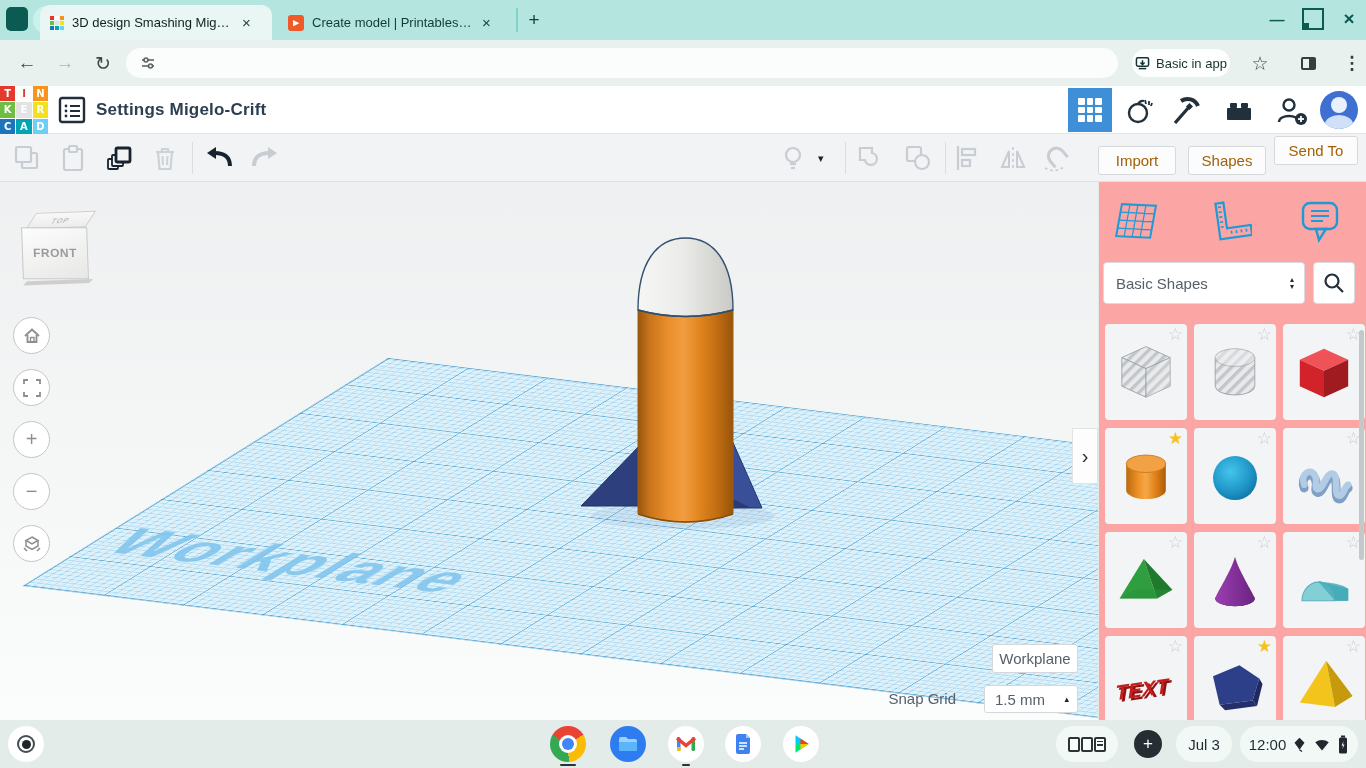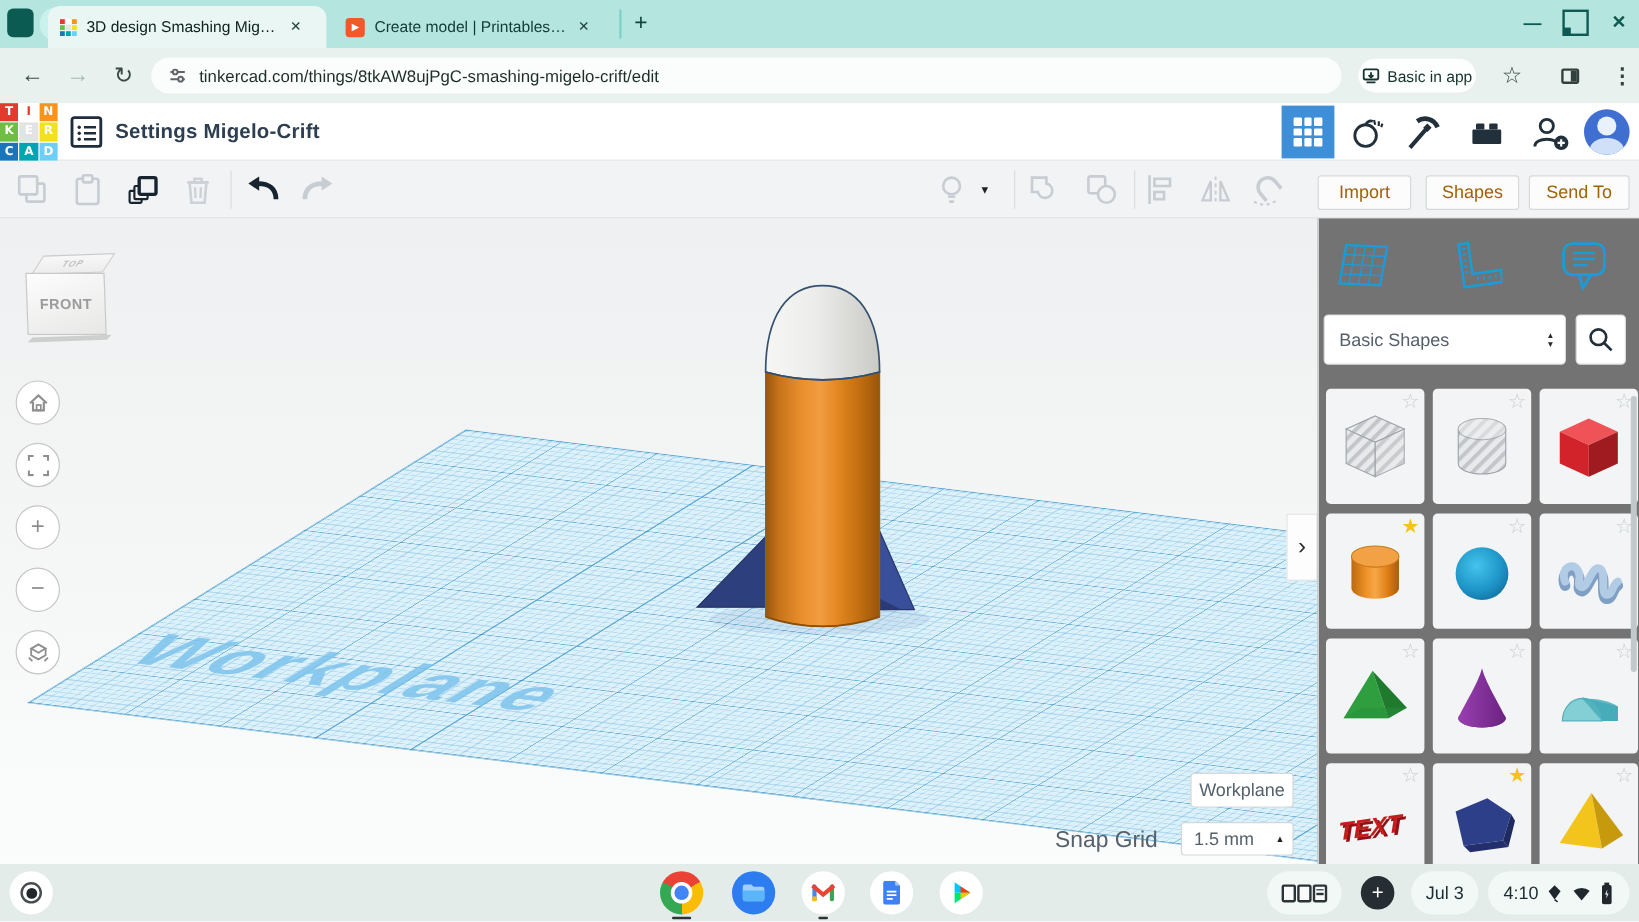--- a/index.html
+++ b/index.html
@@ -83,28 +83,28 @@
   .watermark { position:absolute; left:20px; top:300px; font-size:64px; font-weight:bold; color:rgba(125,195,235,0.85); letter-spacing:2px; }
   .rocket { position:absolute; left:555px; top:36px; }
 
   .viewcube { position:absolute; left:22px; top:30px; width:80px; height:80px; transform:rotate(-2deg); }
   .vc-top { position:absolute; left:10px; top:0; width:60px; height:16px; background:linear-gradient(#f8f8f8,#ececec); border:1px solid #cccccc; transform:skewX(-35deg); display:flex; align-items:center; justify-content:center; font-size:7px; color:#bdbdbd; letter-spacing:1px; font-weight:bold; }
   .vc-front { position:absolute; left:0px; top:15px; width:66px; height:52px; background:linear-gradient(160deg,#fdfdfd,#e7e7e6); border:1px solid #c9c9c9; display:flex; align-items:center; justify-content:center; font-size:12px; font-weight:bold; color:#9b9b9b; letter-spacing:.5px; transform:skewY(2deg); }
   .vc-shadow { position:absolute; left:2px; top:68px; width:66px; height:4px; background:#bfbfbf; transform:skewX(-45deg); opacity:.7; }
   .navbtn { position:absolute; left:13px; width:37px; height:37px; border-radius:50%; background:#fff; border:1px solid #c6c6c6; color:#8e8e8e; display:flex; align-items:center; justify-content:center; font-size:20px; }
 
   .vp-settings { position:absolute; left:992px; top:462px; width:86px; height:29px; background:#fff; border:1px solid #d4d8da; border-radius:3px; font-size:15px; color:#55616c; display:flex; align-items:center; justify-content:center; }
-  .snap-label { position:absolute; left:867px; top:508px; width:110px; text-align:center; font-size:19px; color:#55616c; }
+  .snap-label { position:absolute; left:846px; top:508px; width:110px; text-align:right; font-size:15px; color:#55616c; }
   .snap-dd { position:absolute; left:984px; top:503px; width:94px; height:28px; background:#fff; border:1px solid #d4d8da; border-radius:3px; font-size:15px; color:#55616c; display:flex; align-items:center; justify-content:space-between; padding:0 8px 0 10px; }
   .snap-dd .cu { font-size:9px; color:#222; }
 
   .collapse-tab { position:absolute; left:1072px; top:246px; width:26px; height:56px; background:#fdfdfd; border:1px solid #e2e3e4; display:flex; align-items:center; justify-content:center; font-size:20px; color:#2b2b2b; }
 
   
-  .shapes-panel { position:absolute; left:1098px; top:0; width:268px; height:538px; background:#737373; border-left:1px solid #e8e8e8; }
+  .shapes-panel { position:absolute; left:1098px; top:0; width:268px; height:538px; background:#fca5a5; border-left:1px solid #e8e8e8; }
   .pico { position:absolute; top:16px; width:46px; height:46px; }
   .cat-dd { position:absolute; left:4px; top:80px; width:202px; height:42px; border:1px solid #d9dcdf; border-radius:4px; background:#fff; display:flex; align-items:center; justify-content:space-between; padding:0 10px 0 12px; font-size:15px; color:#55606b; }
   .dd-carets { display:flex; flex-direction:column; line-height:7px; font-size:8px; color:#2a2a2a; }
   .search-btn { position:absolute; left:214px; top:80px; width:42px; height:42px; border:1px solid #d9dcdf; border-radius:4px; background:#fff; display:flex; align-items:center; justify-content:center; }
   .tile { position:absolute; width:82px; height:96px; background:#f2f4f5; border-radius:4px; }
   .tile svg { position:absolute; left:8px; top:16px; }
   .star { position:absolute; right:4px; top:0px; font-size:17px; color:#c9ced2; }
   .star.fav { color:#f6c21c; }
   .pscroll { position:absolute; left:260px; top:148px; width:5px; height:230px; border-radius:3px; background:#c3c8cb; }
 
@@ -176,21 +176,20 @@
     <span class="nav-ico disabled" style="left:52px;">→</span>
     <span class="nav-ico" style="left:90px;">↻</span>
 
     <div class="omnibox">
       <svg width="16" height="16" viewBox="0 0 16 16">
         <line x1="2" y1="5" x2="14" y2="5" stroke="#5f6368" stroke-width="1.6"></line>
         <circle cx="6" cy="5" r="2" fill="#e8f1ee" stroke="#5f6368" stroke-width="1.6"></circle>
         <line x1="2" y1="11" x2="14" y2="11" stroke="#5f6368" stroke-width="1.6"></line>
         <circle cx="10.5" cy="11" r="2" fill="#e8f1ee" stroke="#5f6368" stroke-width="1.6"></circle>
       </svg>
-      <span class="url">tinkercad.com/things/8tkAW8ujPgC-smashing-migelo-crift/edit</span>
     </div>
 
     <div class="chip">
       <svg width="15" height="14" viewBox="0 0 16 15">
         <rect x="1.5" y="2" width="13" height="9" rx="1.5" fill="none" stroke="#15332e" stroke-width="1.6"></rect>
         <line x1="8" y1="4.5" x2="8" y2="8.5" stroke="#15332e" stroke-width="1.6"></line>
         <path d="M5.8 7 L8 9.2 L10.2 7" fill="none" stroke="#15332e" stroke-width="1.6"></path>
         <line x1="4" y1="13.5" x2="12" y2="13.5" stroke="#15332e" stroke-width="1.6"></line>
       </svg>
       <span>Basic in app</span>
@@ -332,21 +331,21 @@
       <polygon points="26,24 19,8 19,24" fill="none" stroke="#c8cdd3" stroke-width="2"></polygon>
       <line x1="15" y1="4" x2="15" y2="27" stroke="#c8cdd3" stroke-width="1.6" stroke-dasharray="3 3"></line>
     </svg>
     <svg class="eico" style="left:1040px;" viewBox="0 0 30 30">
       <path d="M6 4 v8 a8 8 0 0 0 16 0 V4" fill="none" stroke="#c8cdd3" stroke-width="3" transform="rotate(140 15 13)"></path>
       <path d="M5 25 q10 6 20 -2" fill="none" stroke="#c8cdd3" stroke-width="1.8" stroke-dasharray="2.5 3"></path>
     </svg>
 
     <div class="ebtn" style="left:1098px; width:78px; top:12px;">Import</div>
     <div class="ebtn" style="left:1188px; width:78px; top:12px;">Shapes</div>
-    <div class="ebtn" style="left:1274px; width:84px; top:12px;">Send To</div>
+    <div class="ebtn" style="left:1274px; width:84px; top:2px;">Send To</div>
   </div>
 
   <div class="content">
 
     <div class="viewport">
       <div class="workplane">
         <div class="watermark">Workplane</div>
       </div>
 
       <svg class="rocket" width="240" height="320" viewBox="0 0 240 320">
@@ -623,21 +622,21 @@
       <span class="page-ic lines">
           <b></b>
           <b></b>
         </span>
     </div>
     <div class="plus-circle">+</div>
     <div class="pill" style="left:1176px; width:56px;">
       <span>Jul 3</span>
     </div>
     <div class="pill" style="left:1240px; width:118px;">
-      <span>4:10</span>
+      <span>12:00</span>
       <svg width="15" height="18" viewBox="0 0 24 24">
         <polygon points="12,2 20,10 12,21 4,10" fill="#20282d"></polygon>
         <line x1="12" y1="21" x2="16" y2="24" stroke="#20282d" stroke-width="2"></line>
       </svg>
       <svg width="18" height="15" viewBox="0 0 24 20">
         <path d="M12 18 L3 7 A15 15 0 0 1 21 7 Z" fill="#20282d"></path>
       </svg>
       <svg width="12" height="19" viewBox="0 0 24 38">
         <rect x="8" y="1" width="8" height="4" fill="#20282d"></rect>
         <rect x="4" y="5" width="16" height="32" rx="3" fill="#20282d"></rect>

